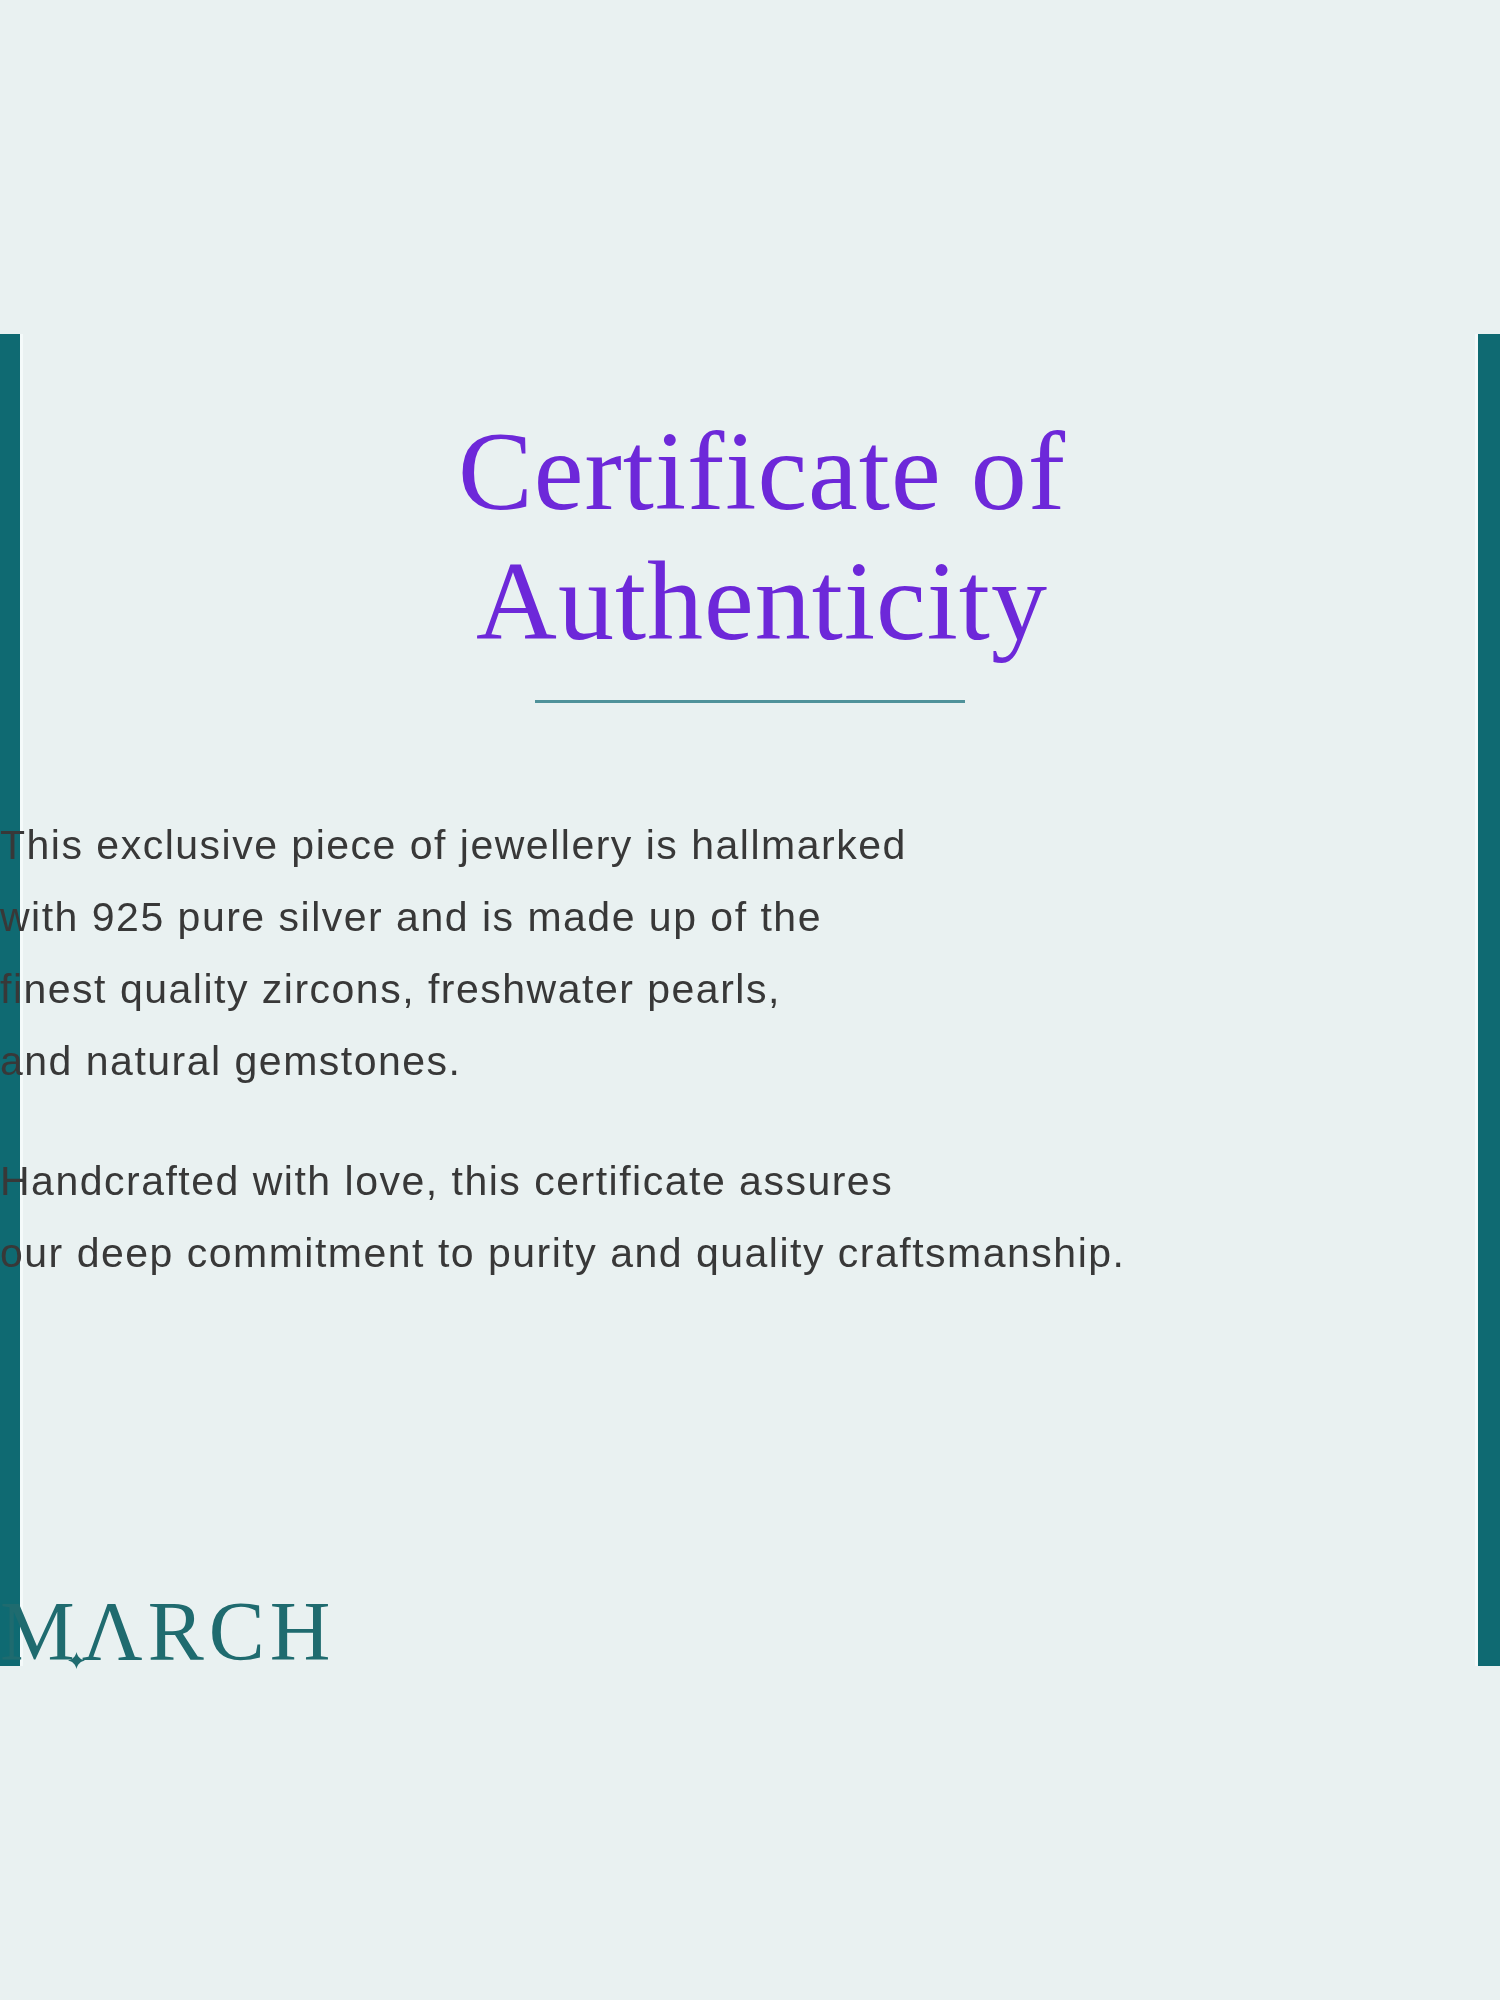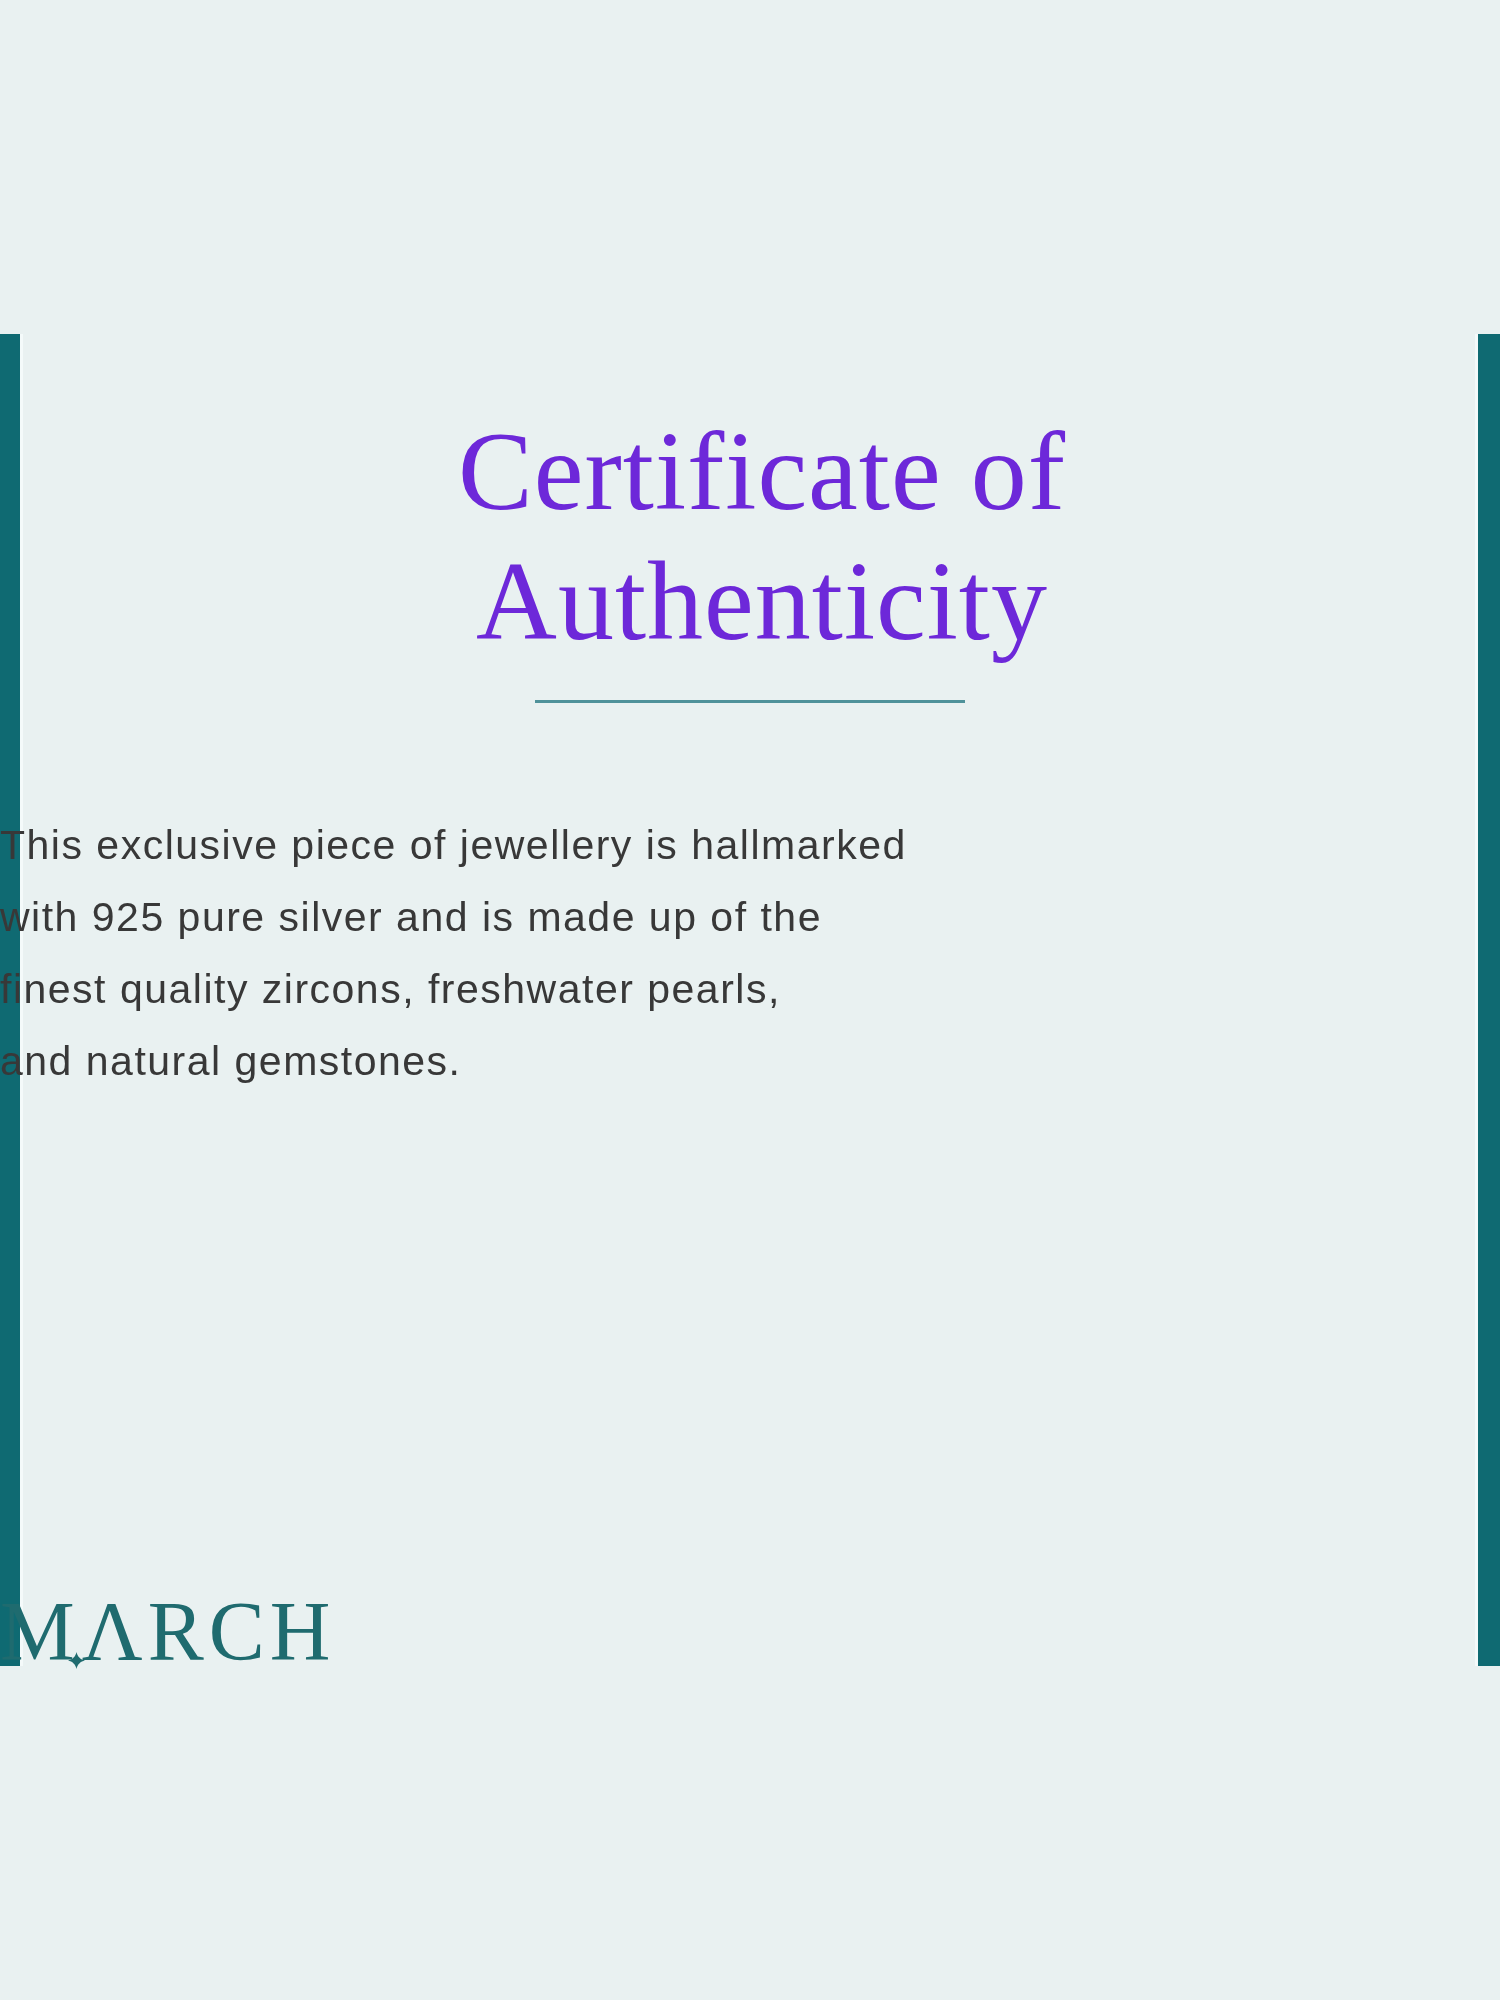--- a/index.html
+++ b/index.html
@@ -109,20 +109,22 @@
   <h1 class="title">Certificate of
 Authenticity</h1>
 
   <div class="divider"></div>
 
   <p class="body-text para-1">This exclusive piece of jewellery is hallmarked
 with 925 pure silver and is made up of the
 finest quality zircons, freshwater pearls,
 and natural gemstones.</p>
 
+  <p class="body-text para-2">Handcrafted with love, this certificate assures
+our deep commitment to purity and quality craftsmanship.</p>
 
   <div class="logo">
     <span>M</span><span class="logo-a"><svg class="sparkle" viewBox="0 0 16 16" aria-hidden="true">
           <path d="M8 0 C8.7 4.1 11.9 7.3 16 8 C11.9 8.7 8.7 11.9 8 16 C7.3 11.9 4.1 8.7 0 8 C4.1 7.3 7.3 4.1 8 0 Z"></path>
         </svg><span>Λ</span></span><span>RCH</span>
   </div>
 
 </div>
 
 </body></html>

